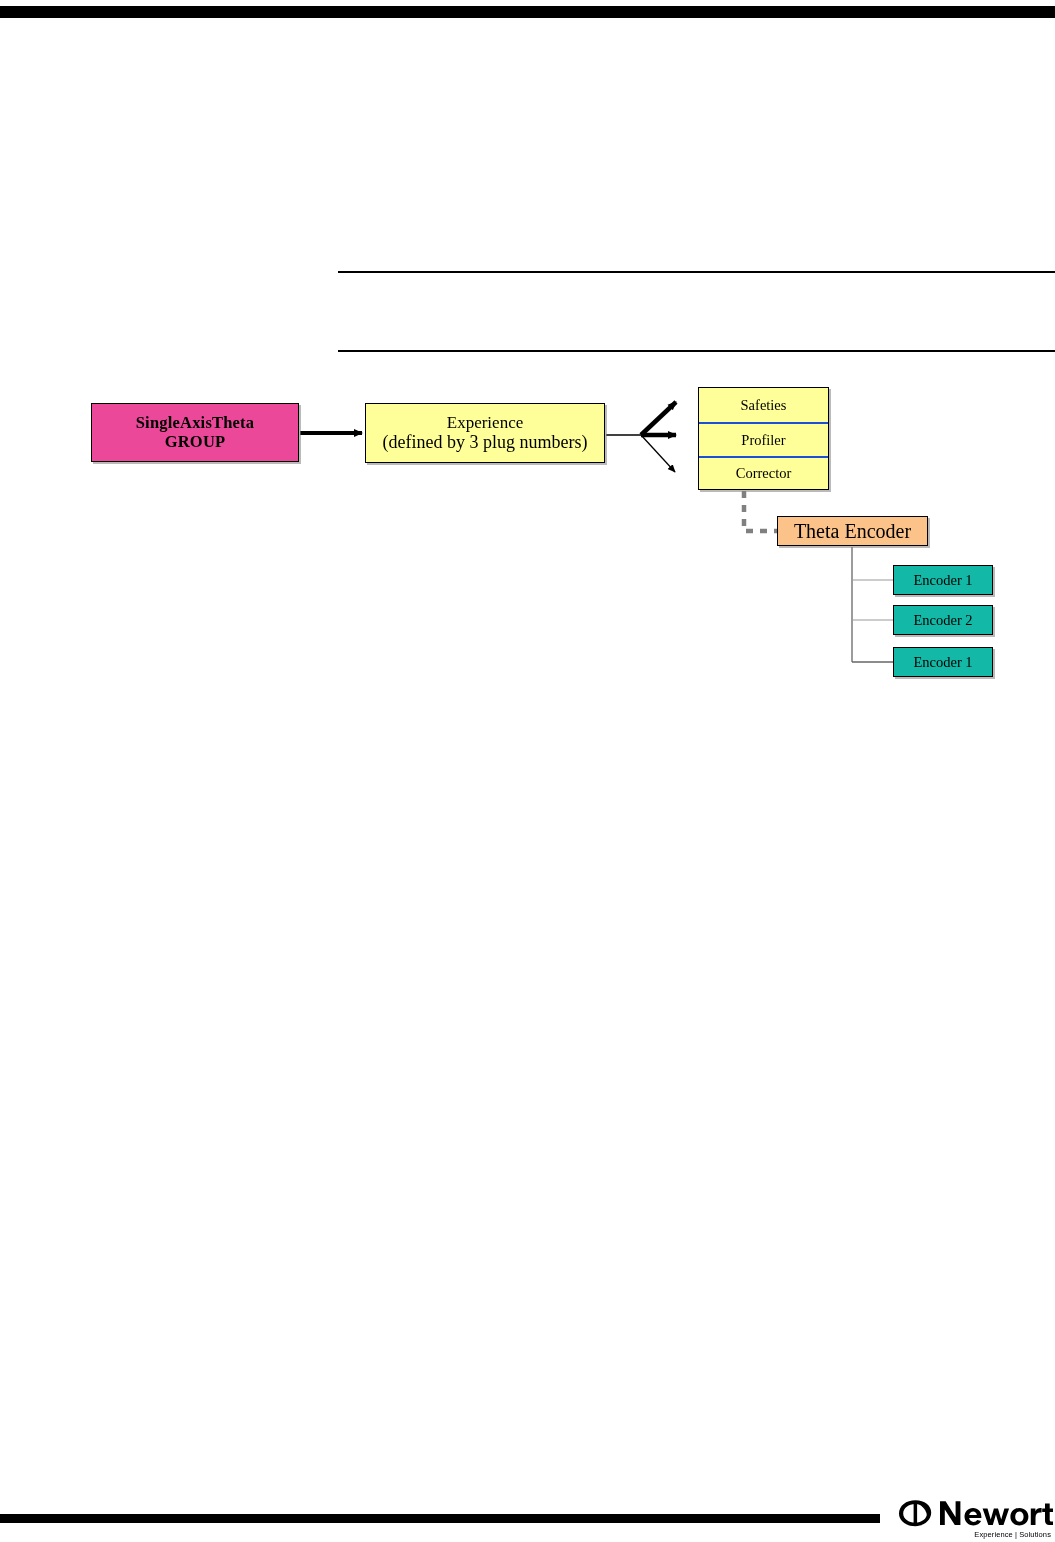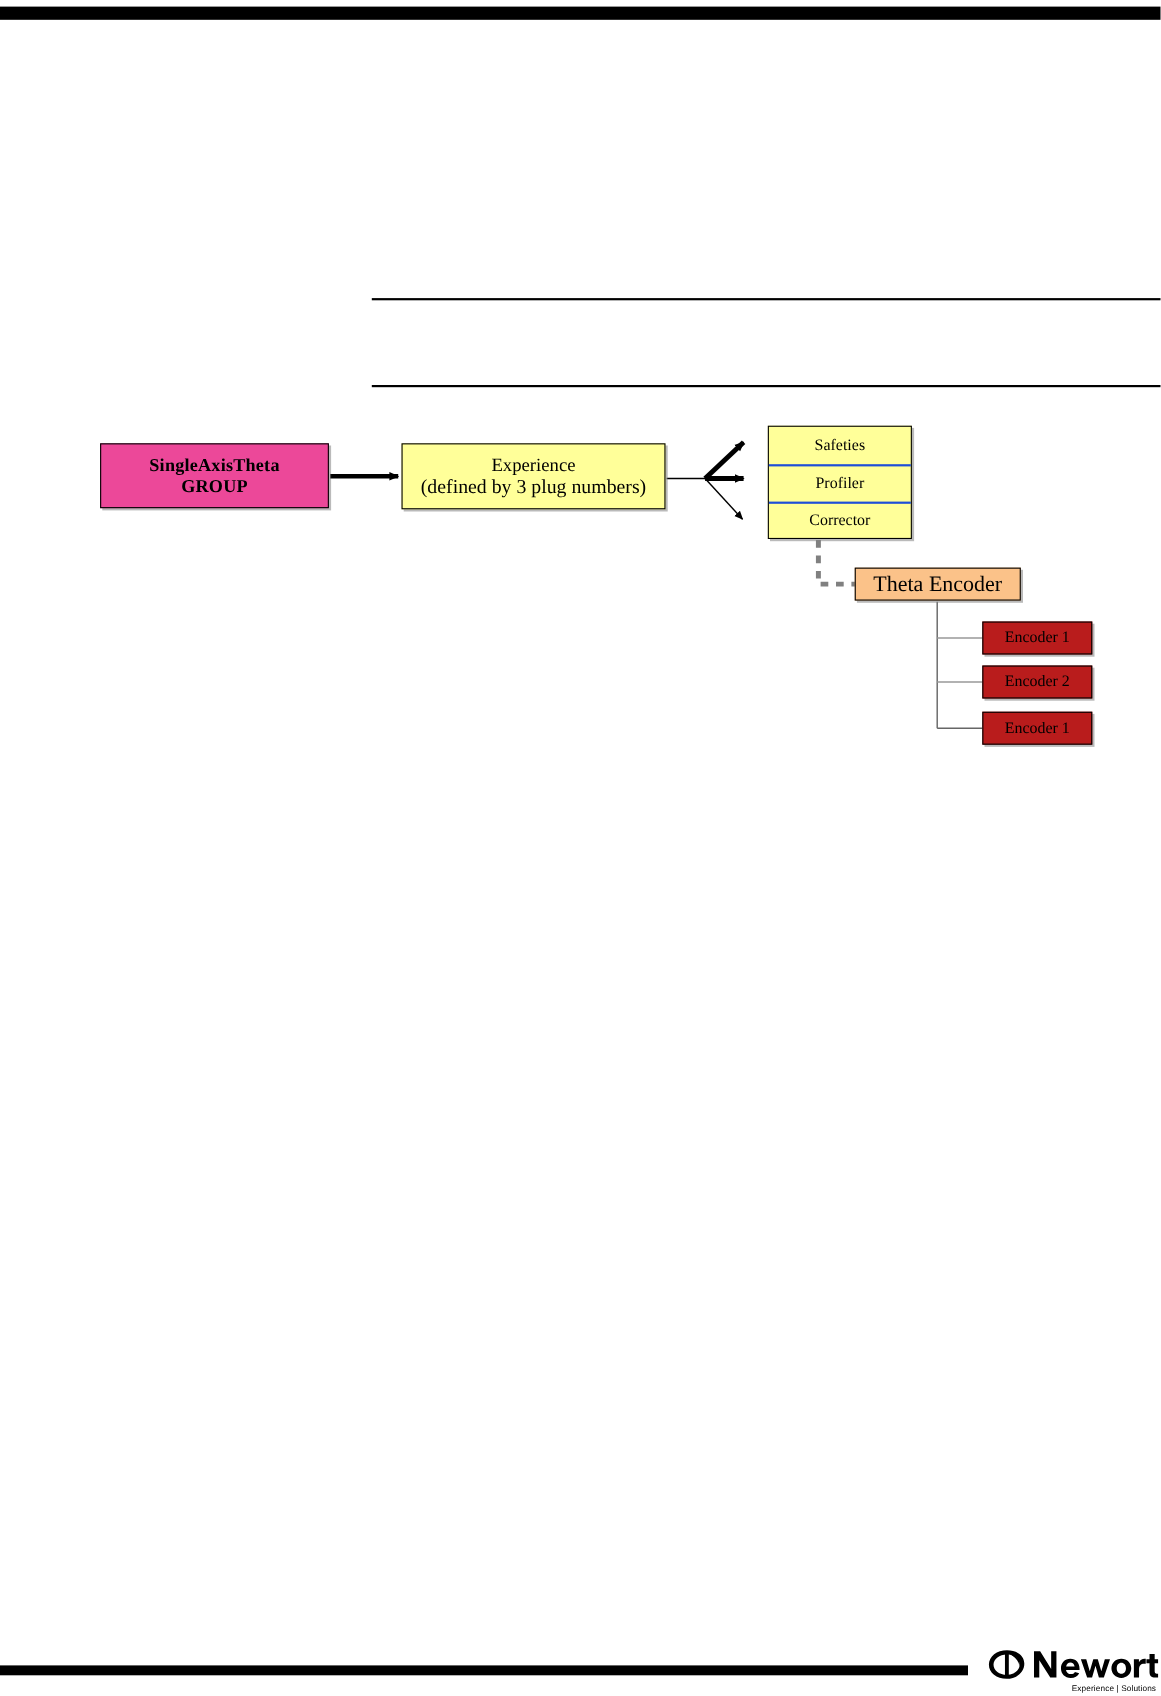--- a/index.html
+++ b/index.html
@@ -127,21 +127,21 @@
   .stack-row + .stack-row { border-top: 2px solid #1d4ed8; }
   .stack-row:nth-child(3) { height: 33px; }
 
   .node-theta {
     left: 777px; top: 516px; width: 151px; height: 30px;
     background: #fbc289;
     font-size: 20px;
   }
   .node-enc {
     left: 893px; width: 100px; height: 30px;
-    background: #b91c1c;
+    background: #14b8a6;
     font-size: 14.5px;
     text-align: right;
   }
   .enc1 { top: 565px; }
   .enc2 { top: 605px; }
   .enc3 { top: 647px; }
 
   svg.wires {
     position: absolute;
     left: 0; top: 0;

